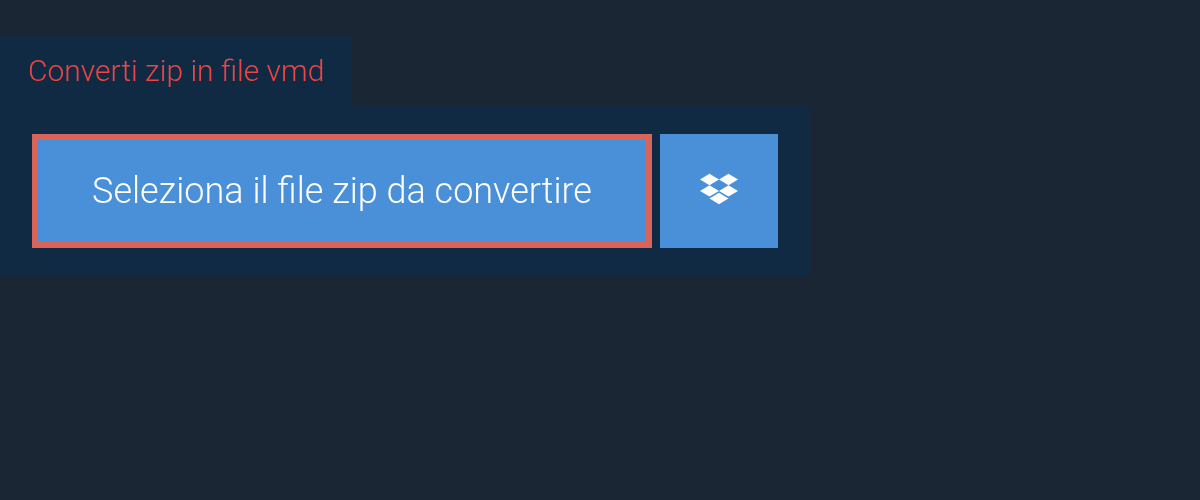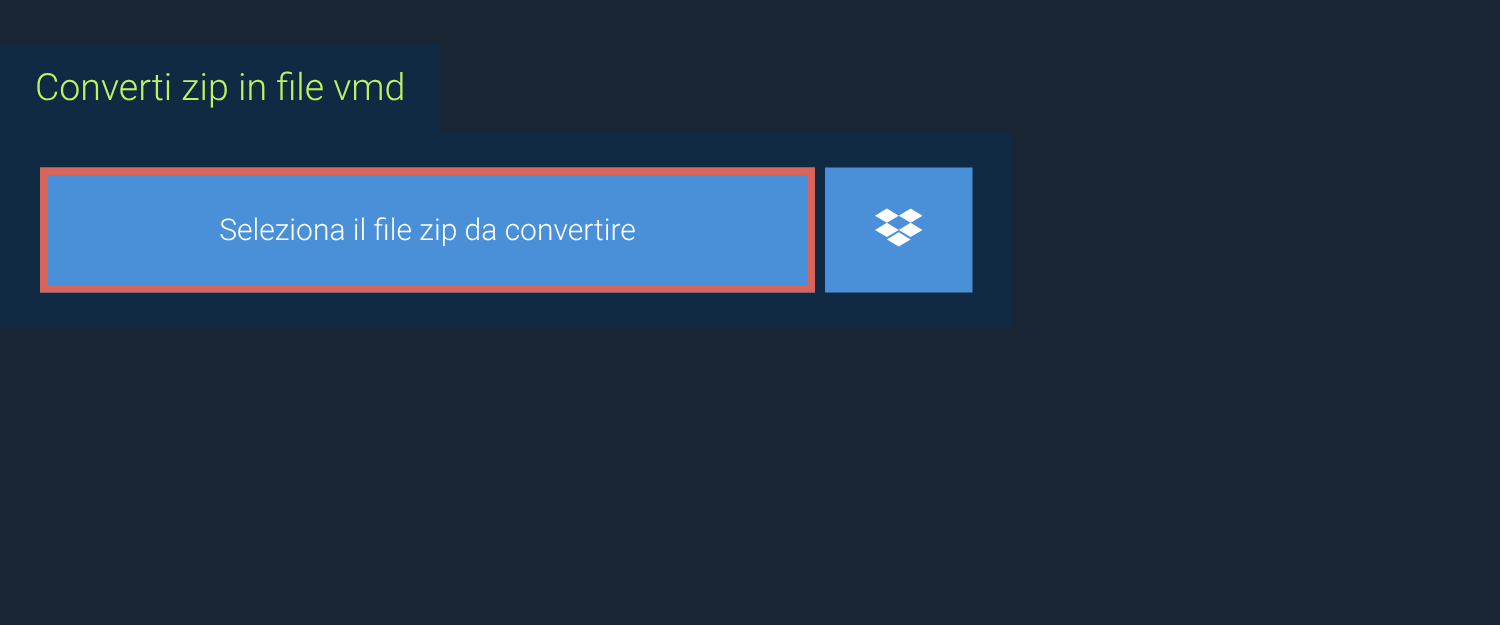--- a/index.html
+++ b/index.html
@@ -9,40 +9,40 @@
     }
     body {
       width: 1200px;
       height: 500px;
       background: #1a2634;
       font-family: -apple-system, BlinkMacSystemFont, "Segoe UI", Roboto, sans-serif;
       overflow: hidden;
     }
     .tab-header {
       background: #102a43;
-      color: #bef264;
+      color: #ef4444;
       font-size: 30px;
       font-weight: 300;
       padding: 18px 28px;
       display: inline-block;
       margin-top: 35px;
     }
     .panel {
       background: #102a43;
       padding: 28px 32px;
       display: flex;
       align-items: stretch;
       gap: 0;
       width: 810px;
     }
     .select-file-button {
       background: #4a90d9;
       border: 6px solid #d96459;
       color: #ffffff;
-      font-size: 24px;
+      font-size: 36px;
       font-weight: 300;
       padding: 30px 38px;
       cursor: pointer;
       display: flex;
       align-items: center;
       justify-content: center;
       flex: 0 0 auto;
       width: 620px;
     }
     .dropbox-button {

